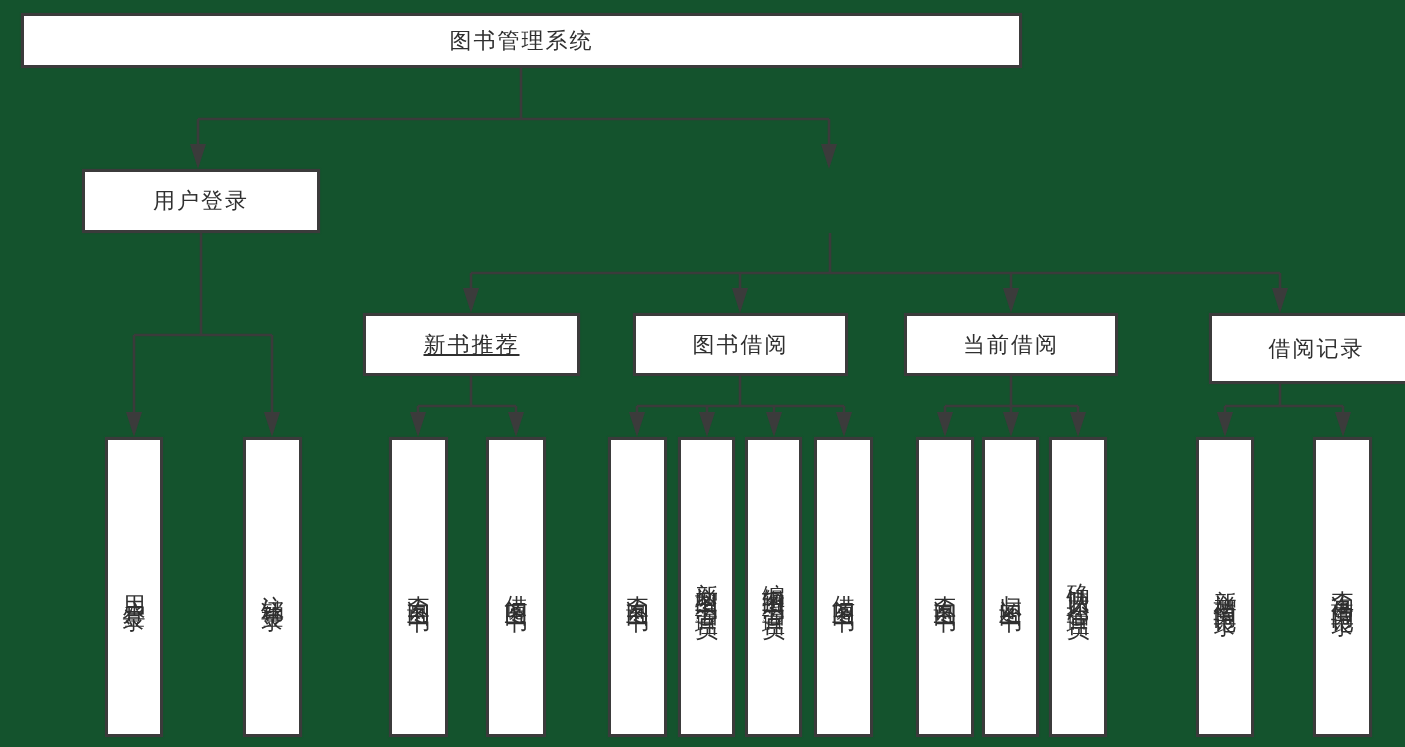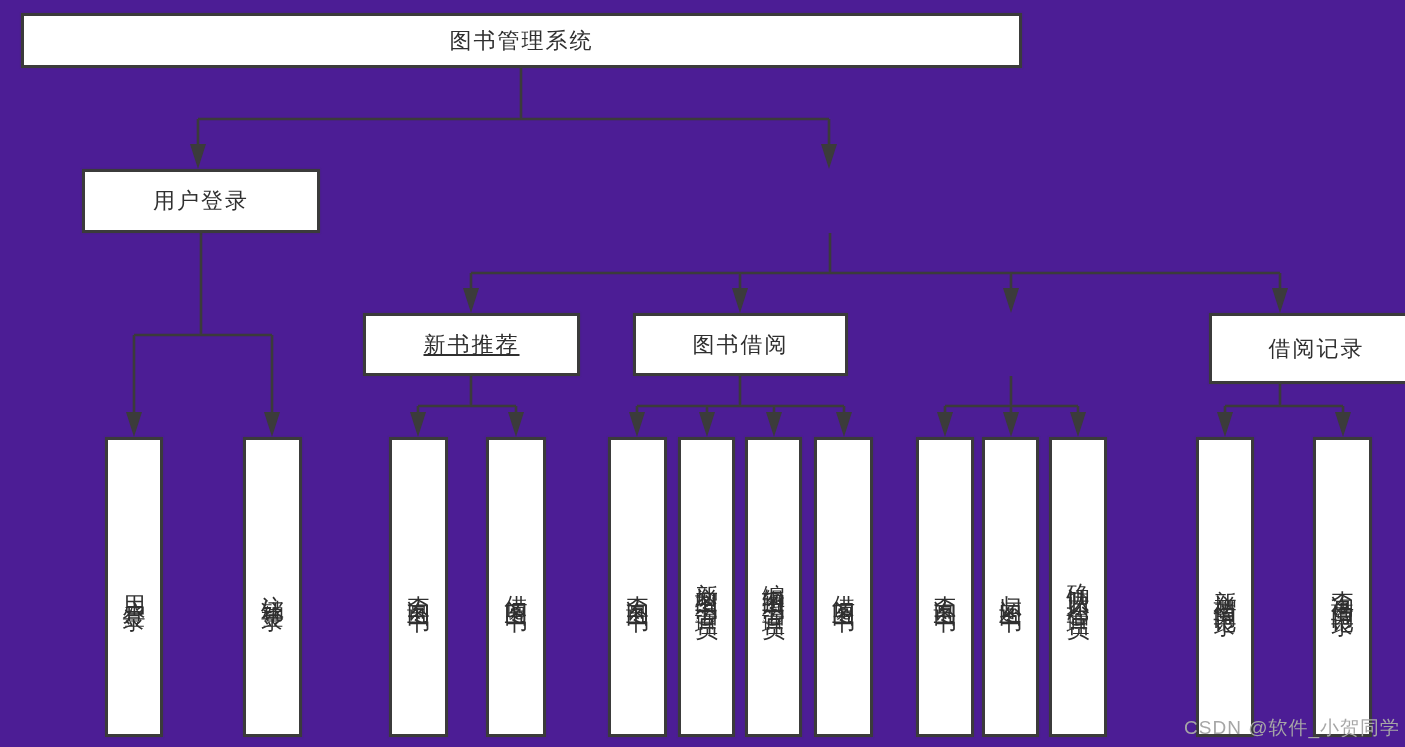--- a/index.html
+++ b/index.html
@@ -1,19 +1,19 @@
 <!DOCTYPE html>
 <html><head>
 <meta charset="utf-8">
 <style>
   html,body{margin:0;padding:0;background:#ffffff;}
   #canvas{
     position:relative;
     width:1405px;height:747px;
-    background:#4c1d95;
+    background:#14532d;
     font-family:"Liberation Sans", sans-serif;
     overflow:hidden;
   }
   .node{
     position:absolute;
     box-sizing:border-box;
     border:3px solid #3b3b3b;
     background:#ffffff;
     display:flex;
     align-items:center;
@@ -97,20 +97,23 @@
   <div class="node hnode" style="left:82px;top:169px;width:238px;height:64px;">
     <span>用户登录</span>
   </div>
 
   <div class="node hnode" style="left:363px;top:313px;width:217px;height:63px;text-decoration:underline;">
     <span>新书推荐</span>
   </div>
   <div class="node hnode" style="left:633px;top:313px;width:215px;height:63px;">
     <span>图书借阅</span>
   </div>
+  <div class="node hnode" style="left:904px;top:313px;width:214px;height:63px;">
+    <span>当前借阅</span>
+  </div>
   <div class="node hnode" style="left:1173px;top:313px;width:215px;height:71px;margin-left:36px;">
     <span>借阅记录</span>
   </div>
 
   <div class="node vnode" style="left:105px;top:437px;width:58px;height:300px;">
     <span>用户登录</span>
   </div>
   <div class="node vnode" style="left:243px;top:437px;width:59px;height:300px;">
     <span>注销登录</span>
   </div>
@@ -145,15 +148,14 @@
     <span>确认归还（管理员）</span>
   </div>
 
   <div class="node vnode" style="left:1196px;top:437px;width:58px;height:300px;">
     <span>新增借阅记录</span>
   </div>
   <div class="node vnode" style="left:1313px;top:437px;width:59px;height:300px;">
     <span>查询借阅记录</span>
   </div>
 
-  <div id="watermark">CSDN @软件_小贺同学</div>
 
 </div>
 
 </body></html>

